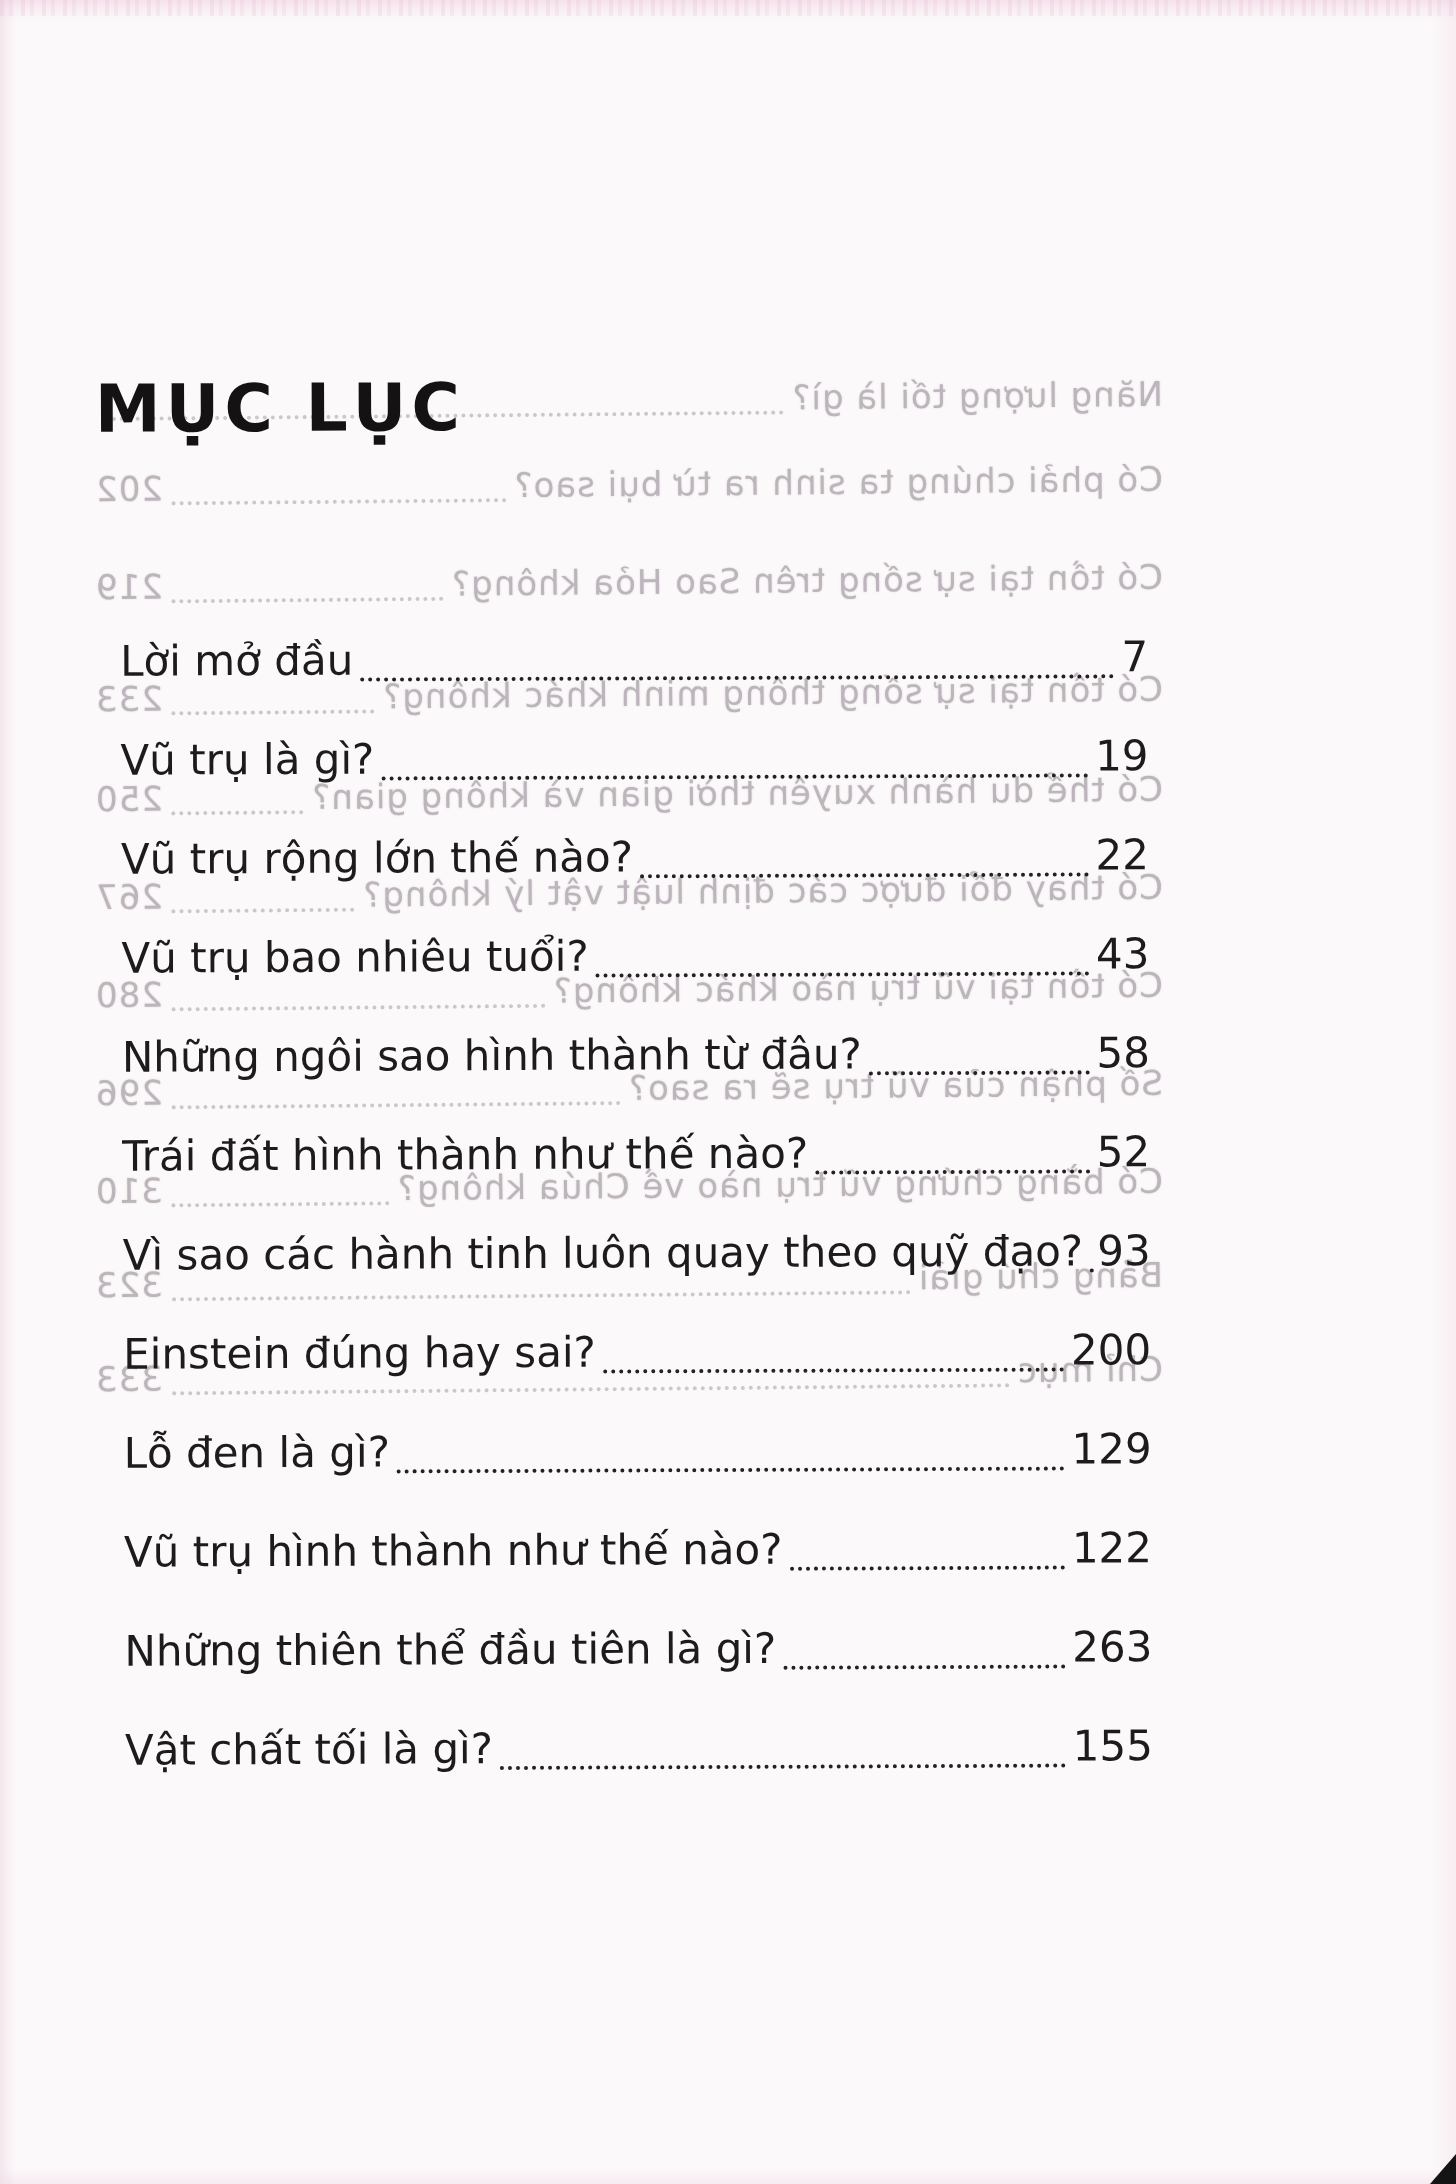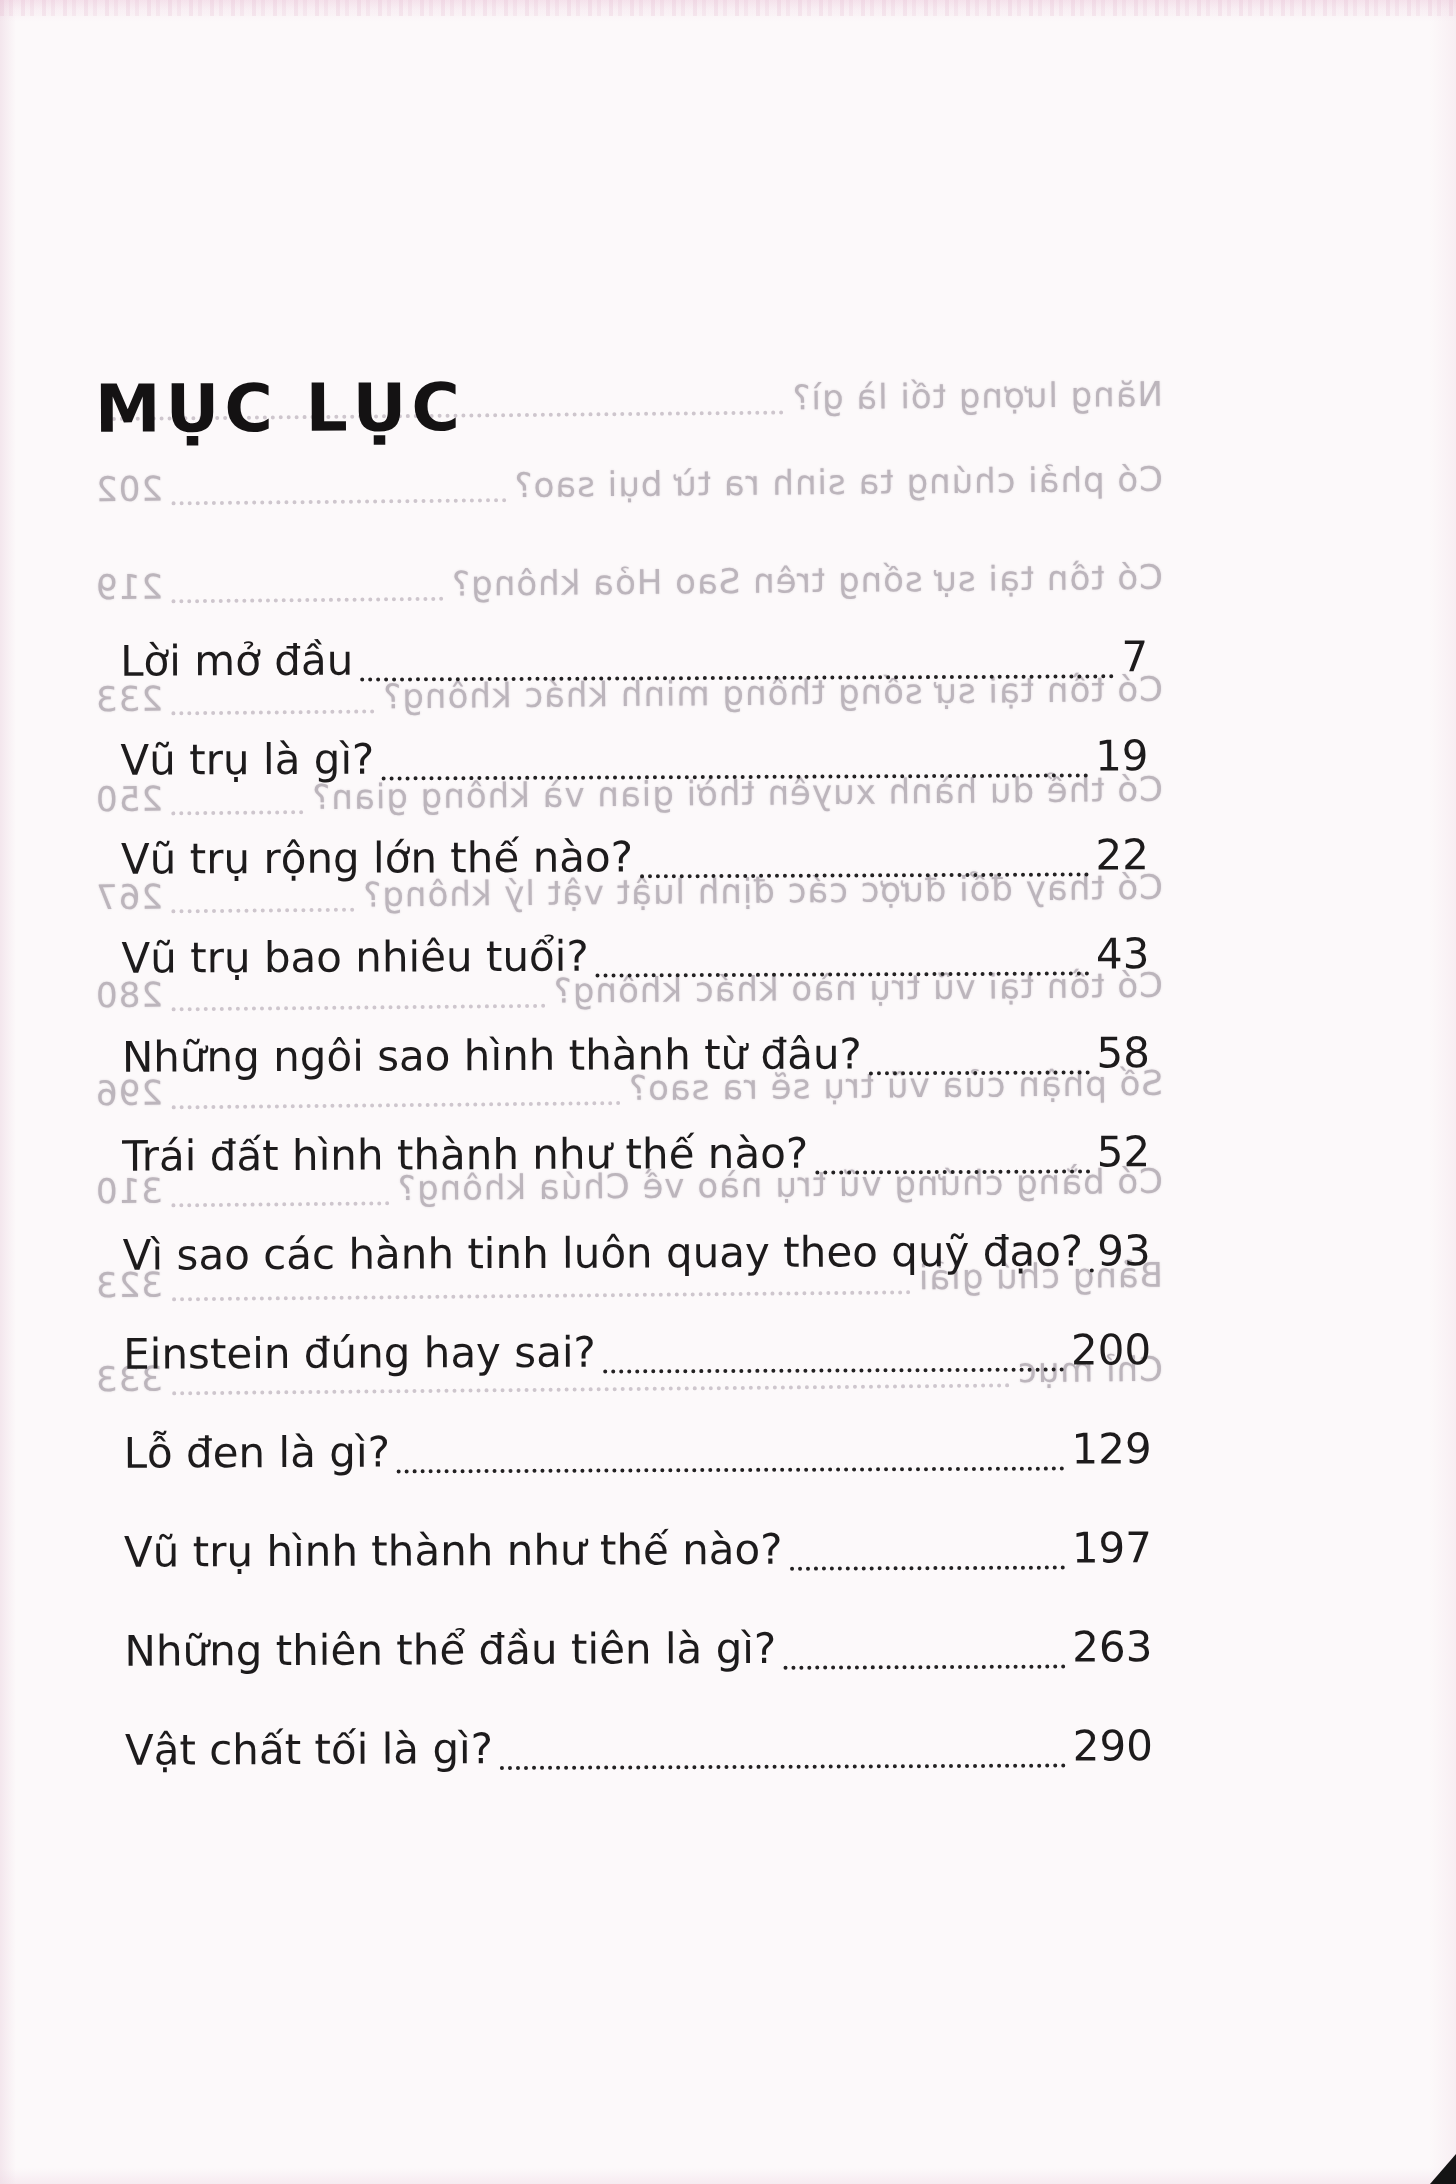--- a/index.html
+++ b/index.html
@@ -178,29 +178,29 @@
         <span class="num">200</span>
       </div>
       <div class="row">
         <span class="lbl">Lỗ đen là gì?</span>
         <span class="dots"></span>
         <span class="num">129</span>
       </div>
       <div class="row">
         <span class="lbl">Vũ trụ hình thành như thế nào?</span>
         <span class="dots"></span>
-        <span class="num">197</span>
+        <span class="num">122</span>
       </div>
       <div class="row">
         <span class="lbl">Những thiên thể đầu tiên là gì?</span>
         <span class="dots"></span>
         <span class="num">263</span>
       </div>
       <div class="row">
         <span class="lbl">Vật chất tối là gì?</span>
         <span class="dots"></span>
-        <span class="num">290</span>
+        <span class="num">155</span>
       </div>
     </div>
   </div>
 
   <div class="corner-mark"></div>
 </div>
 
 </body></html>

